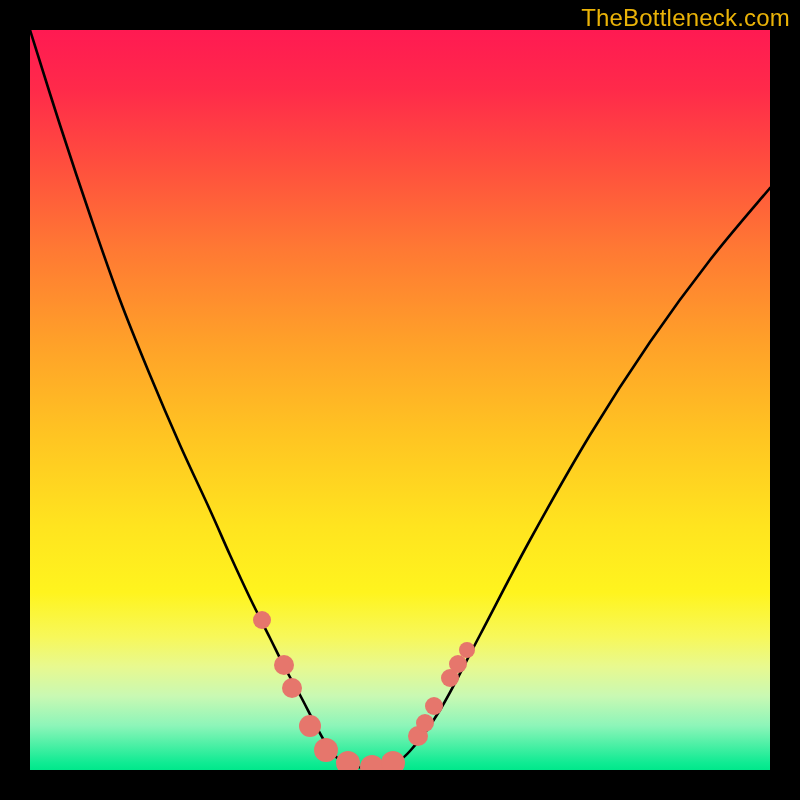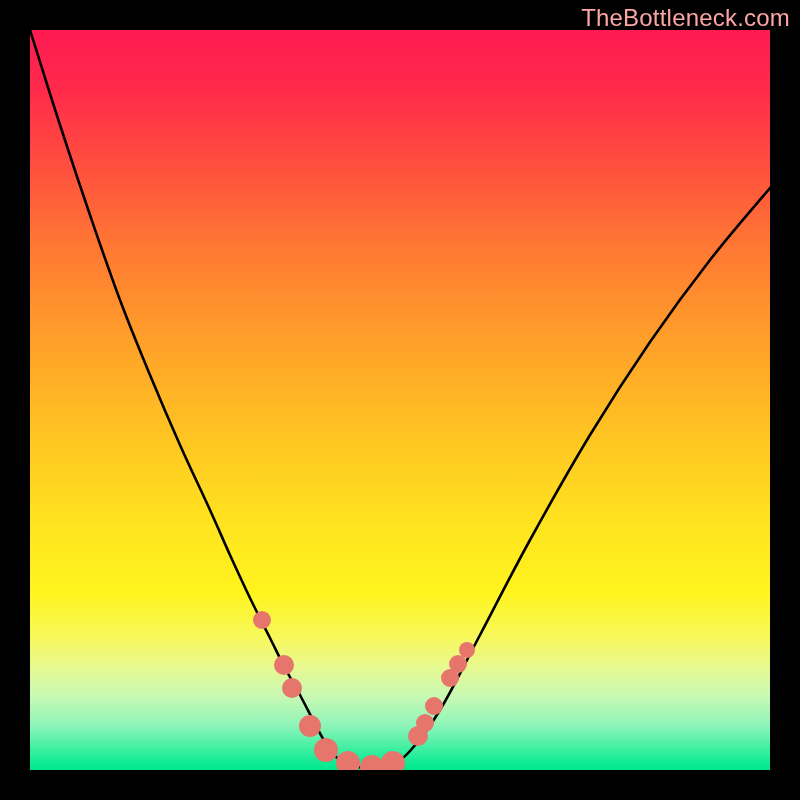--- a/index.html
+++ b/index.html
@@ -48,21 +48,21 @@
   .curve-svg {
     position: absolute;
     inset: 0;
     width: 740px;
     height: 740px;
   }
   .watermark {
     position: absolute;
     top: 4px;
     right: 10px;
-    color: #fca5a5;
+    color: #eab308;
     font-size: 24px;
     font-weight: 500;
     letter-spacing: 0.2px;
     user-select: none;
   }
 </style>
 </head>
 <body>
 
 <div class="frame">

